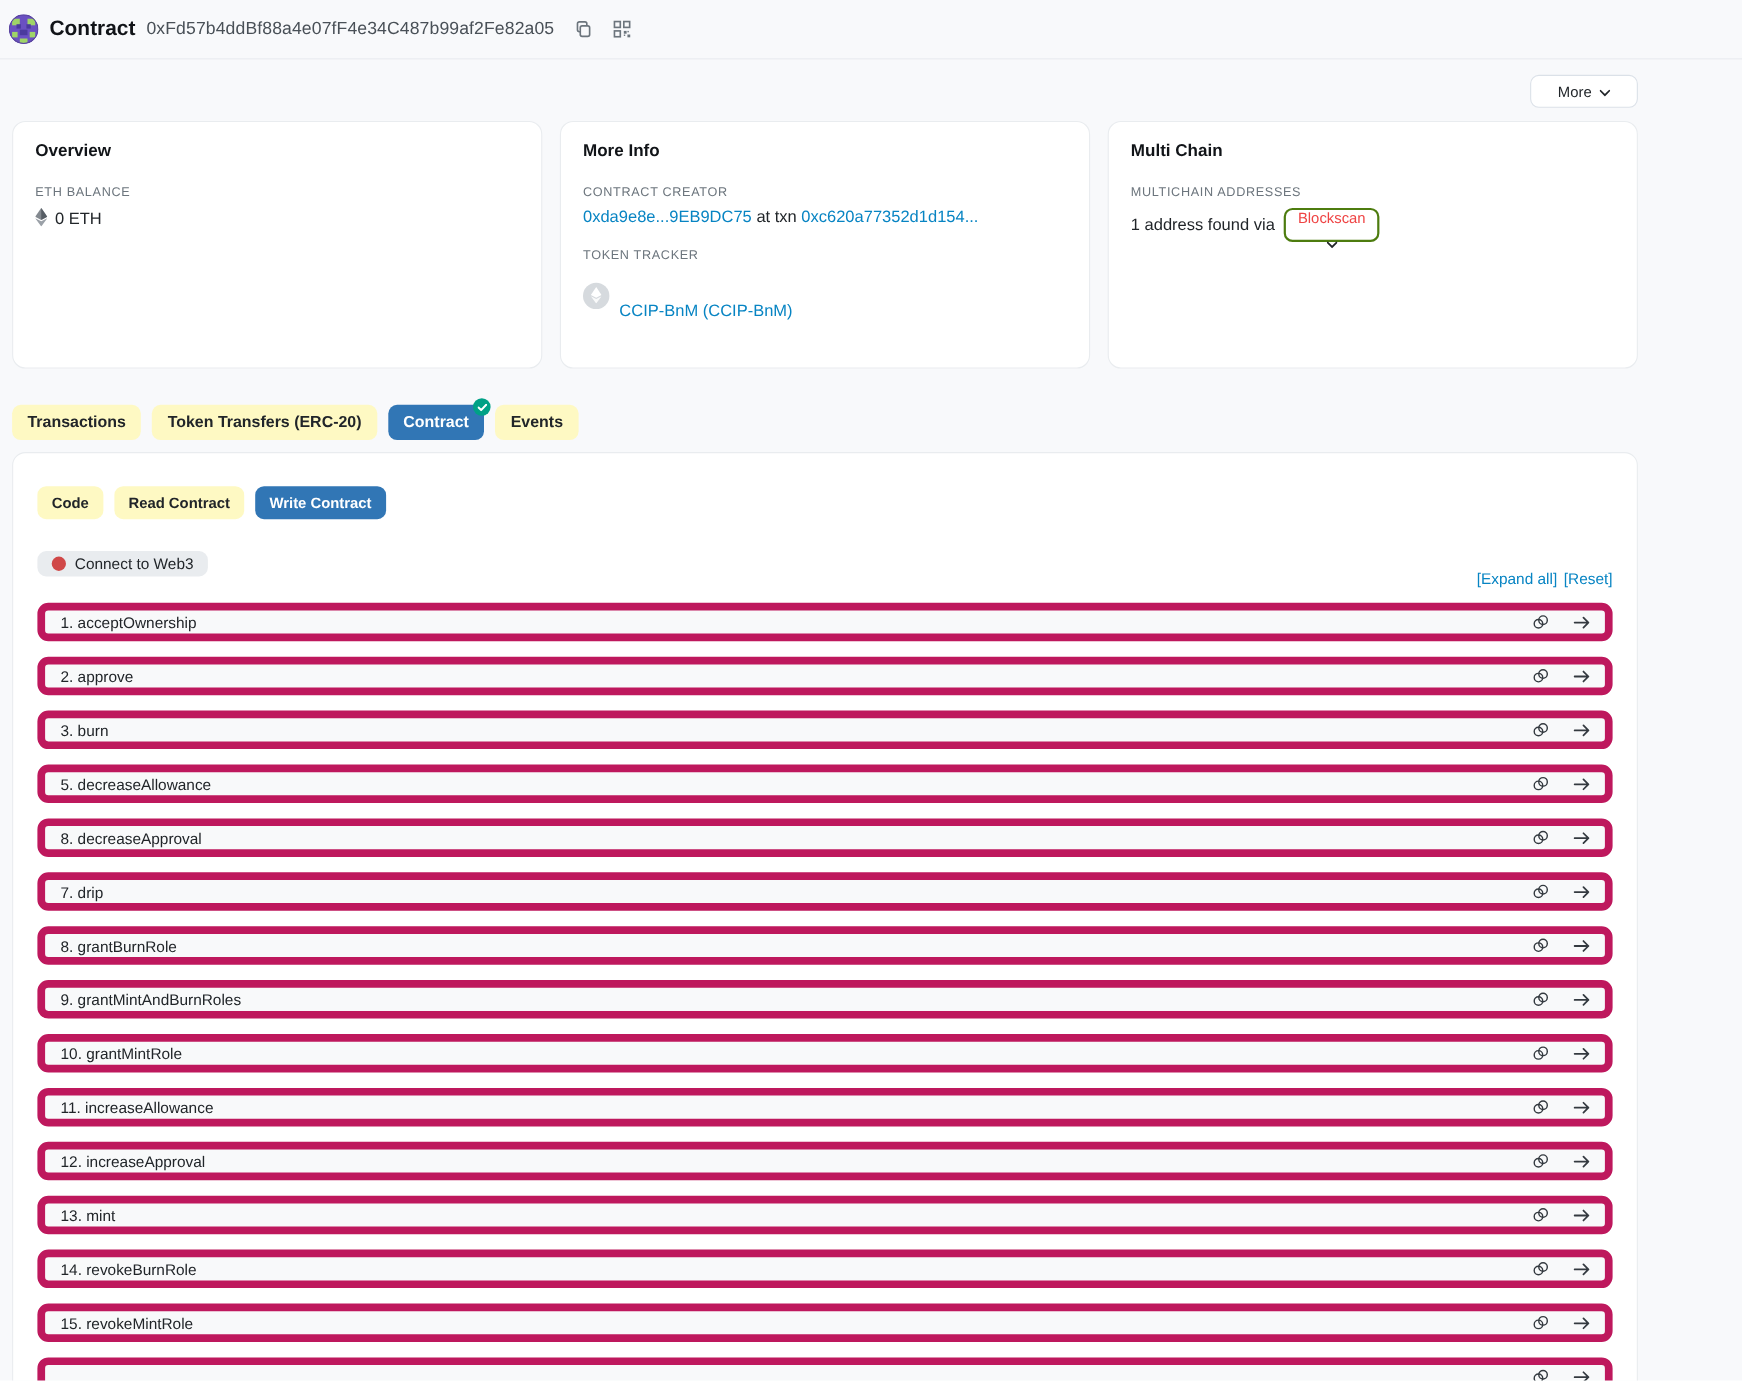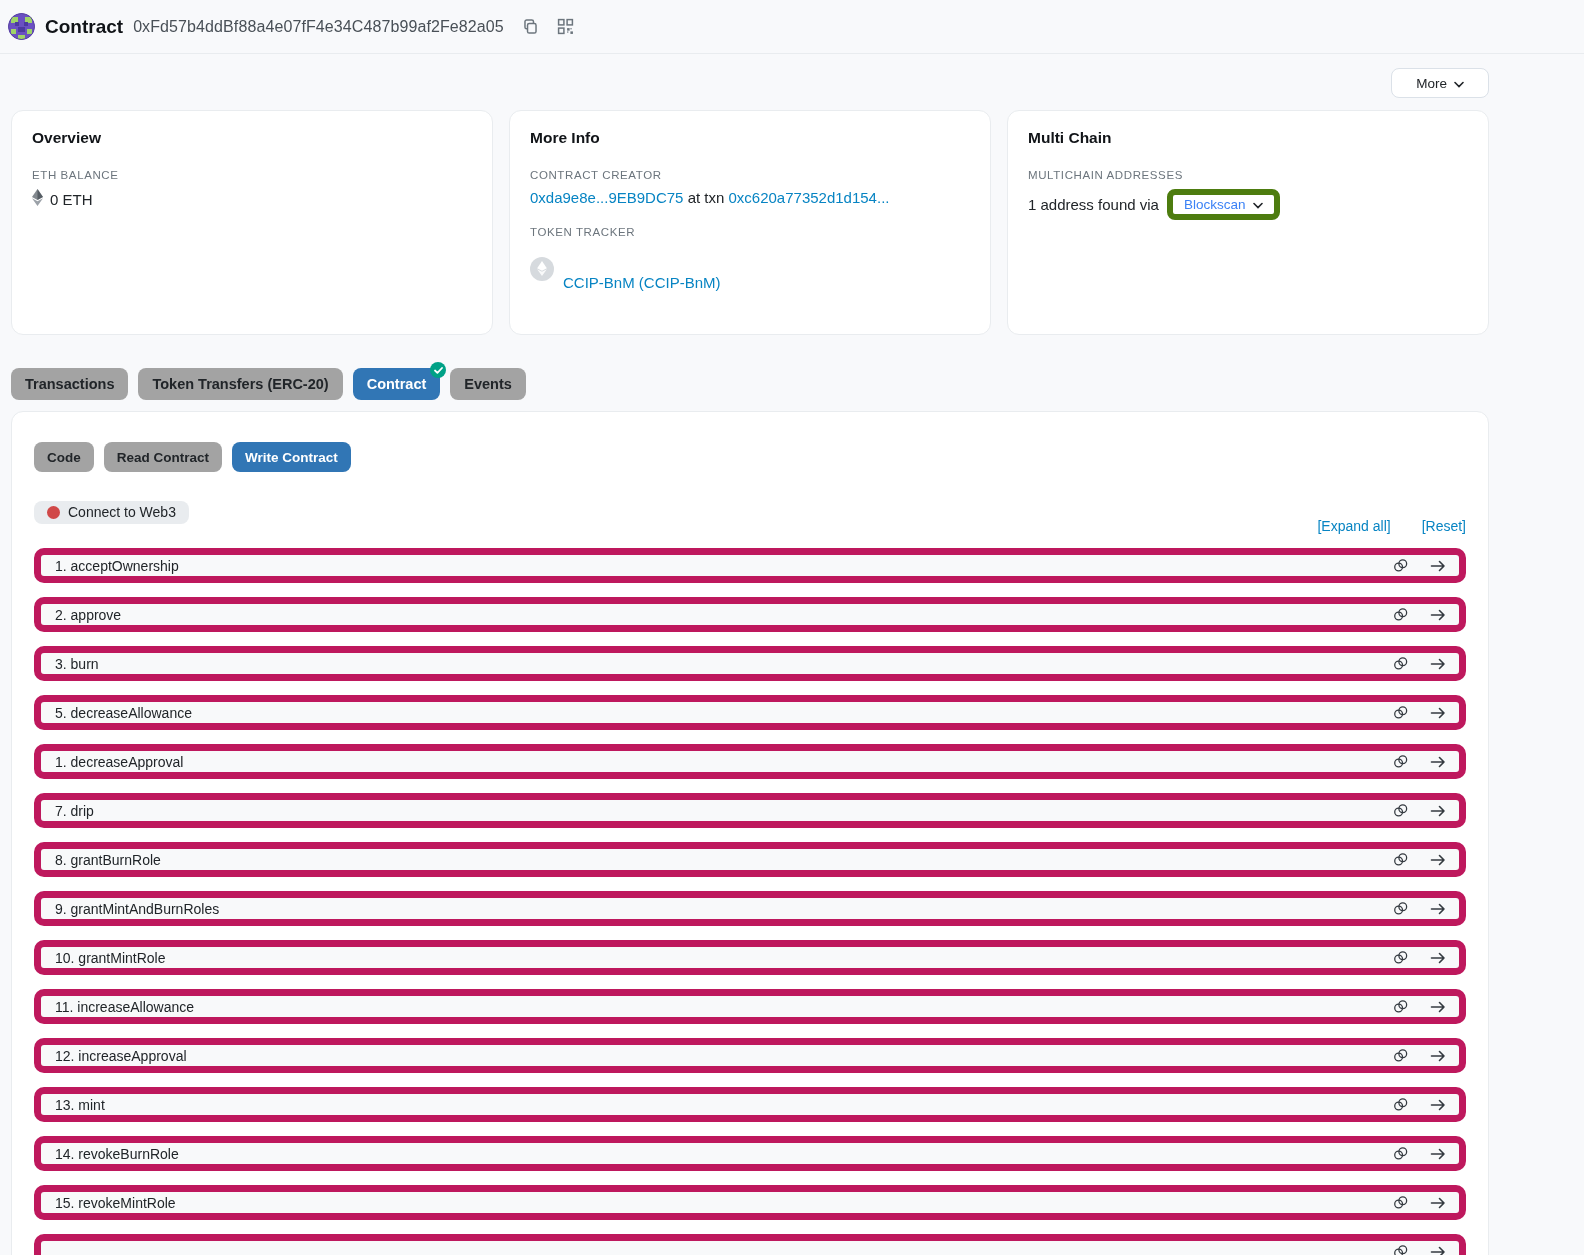--- a/index.html
+++ b/index.html
@@ -50,31 +50,31 @@
   .creator-line { font-size:15px; color:#212529; }
   .tracker-row { display:flex; align-items:center; gap:9px; margin-top:4px; font-size:15px; }
   .token-icon {
     width:24px; height:24px; border-radius:50%; background:#d6dade;
     display:inline-flex; align-items:center; justify-content:center; flex:0 0 auto;
   }
   .mi-block + .mi-block { margin-top:20px; }
   .multichain-row { display:flex; align-items:center; gap:8px; font-size:15px; }
   .btn-select {
     display:inline-flex; align-items:center; gap:8px;
-    background:#fff; border:6px solid #4d7c0f; border-radius:8px;
-    height:31px; padding:0 11px; font-size:13.5px; color:#3b82f6;
-    font-family:inherit; cursor:pointer;
+    background:#fff; border:2px solid #4d7c0f; border-radius:8px;
+    height:31px; padding:0 11px; font-size:13.5px; color:#ef4444;
+    font-family:inherit; cursor:pointer;flex-direction:column;
   }
 
   
   .tabs { display:flex; gap:10px; margin-top:33px; }
   .pill {
     position:relative;
     display:inline-flex; align-items:center;
-    background:#a3a3a3; color:#212529;
+    background:#fef9c3; color:#212529;
     border:none; border-radius:8px; height:32px; padding:0 14px;
     font-size:14.5px; font-weight:700; font-family:inherit; cursor:pointer;
     white-space:nowrap;
   }
   .pill.active { background:#3176b5; color:#fff; }
   .badge-check {
     position:absolute; top:-6px; right:-6px;
     width:16px; height:16px; border-radius:50%;
     background:#00a186; display:flex; align-items:center; justify-content:center;
   }
@@ -91,21 +91,21 @@
     display:flex; align-items:center; justify-content:space-between;
     margin-top:18px;
   }
   .btn-connect {
     display:inline-flex; align-items:center; gap:8px;
     background:#e9ecef; border:none; border-radius:8px;
     height:23px; padding:0 13px; font-size:14px; color:#212529;
     font-family:inherit; cursor:pointer;
   }
   .red-dot { width:13px; height:13px; border-radius:50%; background:#d04848; }
-  .top-links { display:flex; gap:31px; font-size:14px; }
+  .top-links { display:flex; gap:6px; font-size:14px; }
 
   .func-list { margin-top:14px; }
   .func-row {
     display:flex; align-items:center; justify-content:space-between;
     background:#f8f9fa; border:7px solid #be185d; border-radius:10px;
     height:35px; padding:0 13px 0 14px; margin-bottom:14px; cursor:pointer;
   }
   .func-label { font-size:14px; color:#212529; }
   .func-icons { display:flex; align-items:center; gap:21px; }
   .func-icons span { display:inline-flex; color:#343a40; cursor:pointer; }
@@ -335,21 +335,21 @@
               </svg>
             </span>
             <span>
               <svg width="16" height="14" viewBox="0 0 16 14" fill="none" stroke="#343a40" stroke-width="1.6" stroke-linecap="round" stroke-linejoin="round">
                 <path d="M1.5 7h12.5M9.5 2.5 14 7l-4.5 4.5"></path>
               </svg>
             </span>
           </span>
         </div>
         <div class="func-row">
-          <span class="func-label">1. decreaseApproval</span>
+          <span class="func-label">8. decreaseApproval</span>
           <span class="func-icons">
             <span>
               <svg width="17" height="17" viewBox="0 0 18 18" fill="none" stroke="#343a40" stroke-width="1.35">
                 <circle cx="7" cy="10.6" r="4.1"></circle>
                 <circle cx="11.4" cy="7.2" r="4.1"></circle>
               </svg>
             </span>
             <span>
               <svg width="16" height="14" viewBox="0 0 16 14" fill="none" stroke="#343a40" stroke-width="1.6" stroke-linecap="round" stroke-linejoin="round">
                 <path d="M1.5 7h12.5M9.5 2.5 14 7l-4.5 4.5"></path>

